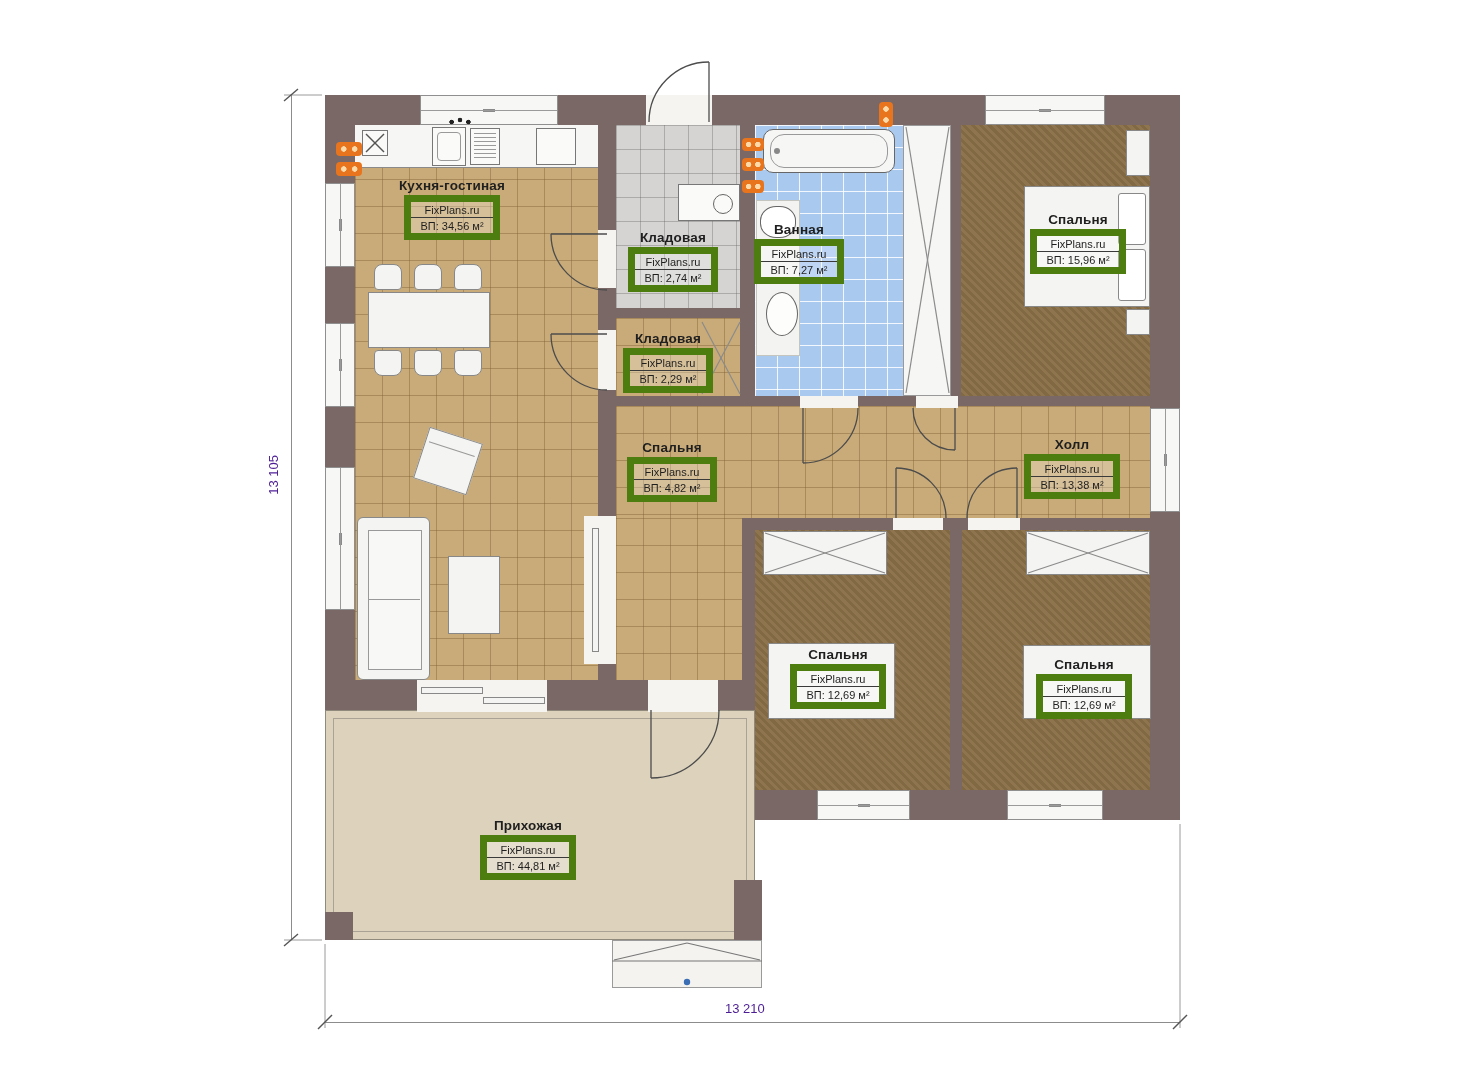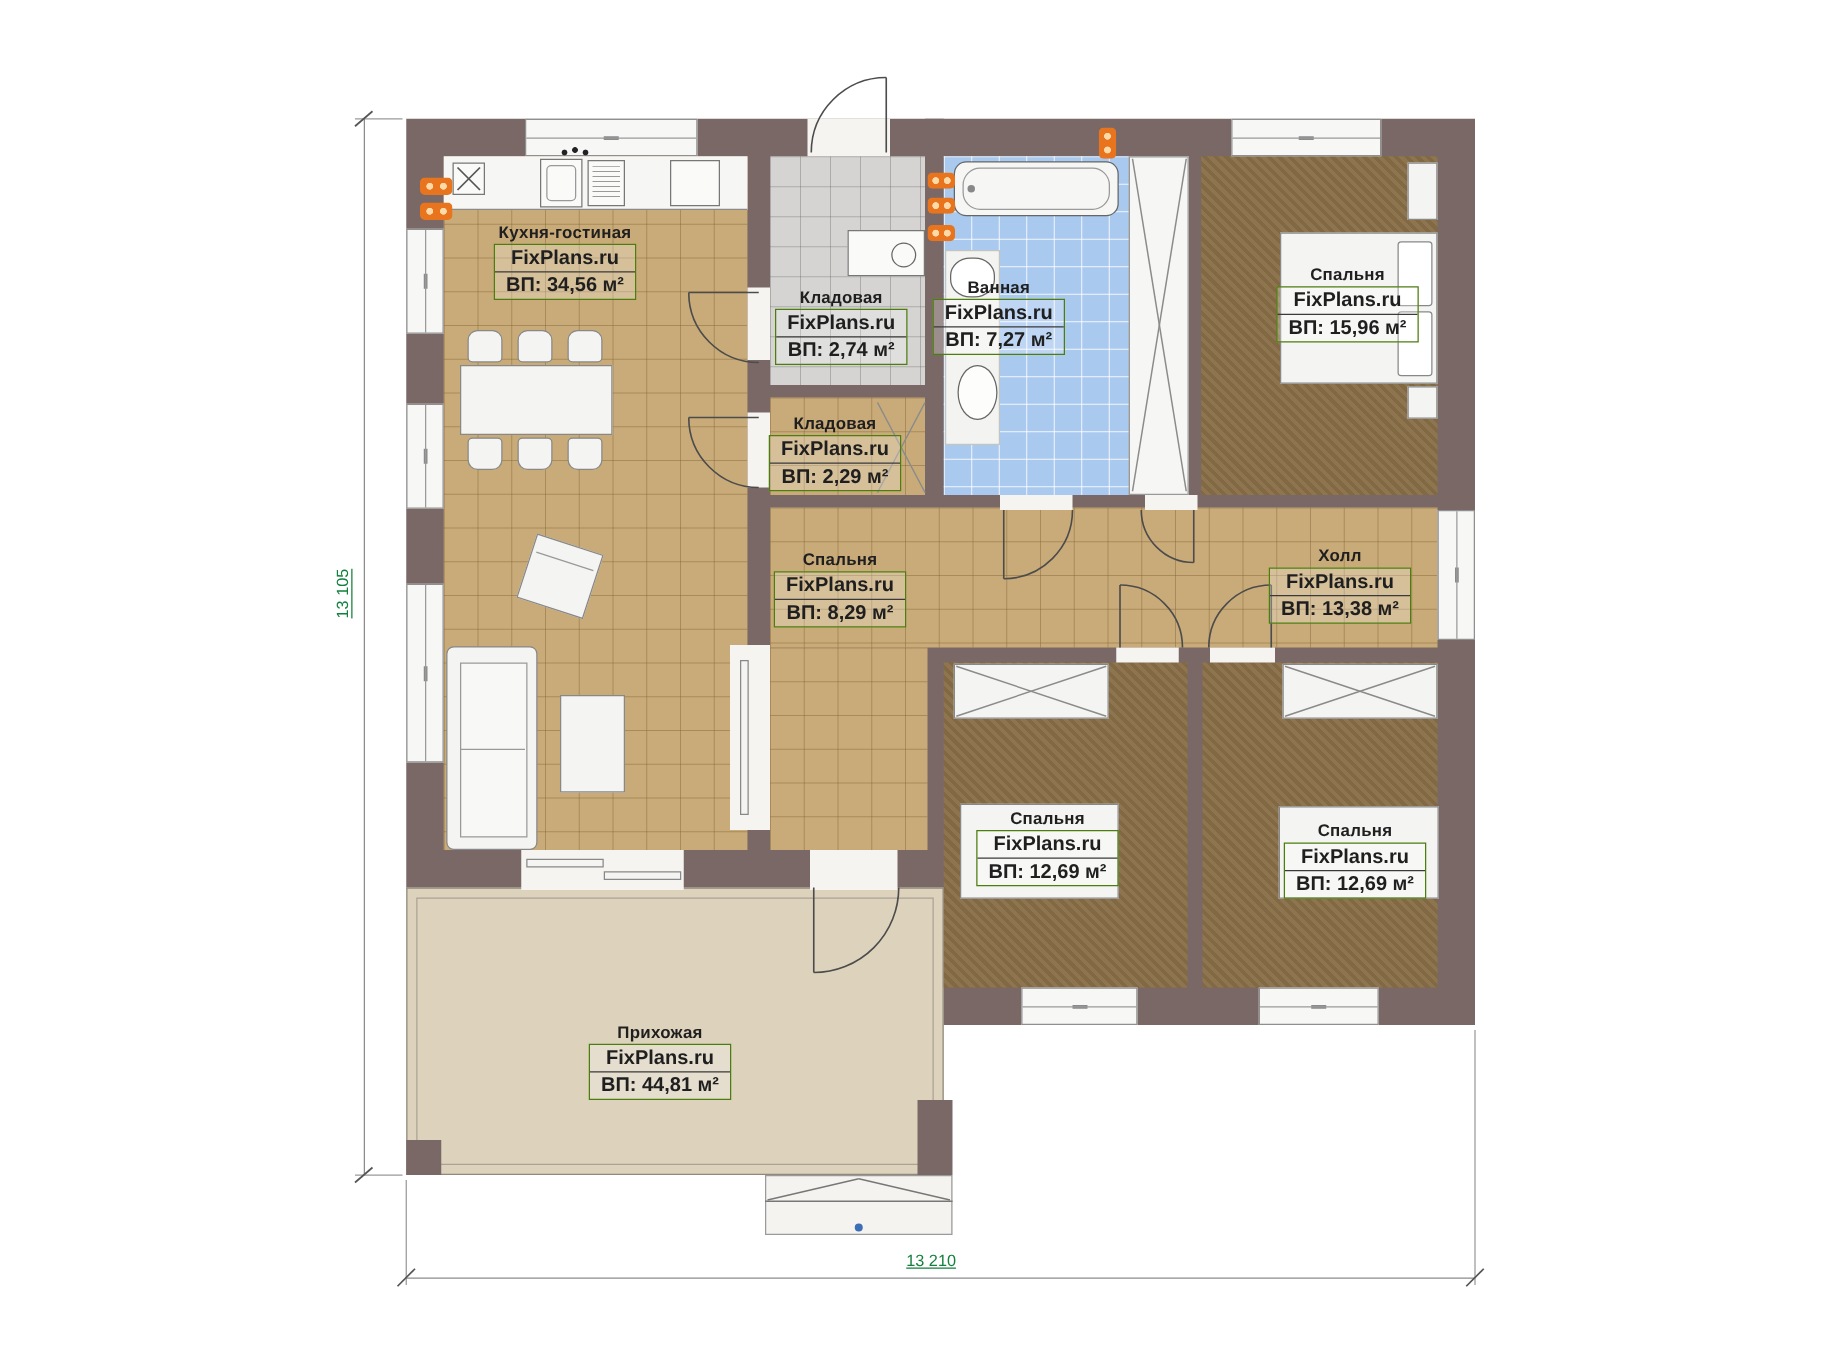--- a/index.html
+++ b/index.html
@@ -50,27 +50,27 @@
                      radial-gradient(circle at 50% 72%,#ffd9a8 2.5px,rgba(0,0,0,0) 3px);}
   .burner{position:absolute;width:16px;height:15px;border:1px solid #777;box-sizing:border-box;
     background:radial-gradient(circle,#555 1.6px,transparent 2.2px) center no-repeat;}
   .stripes{position:absolute;left:3px;top:4px;right:3px;bottom:4px;
     background:repeating-linear-gradient(180deg,#9a9a9a 0 1px,transparent 1px 4px);}
   .steps{background:#f4f3f0;border:1px solid #9a9a9a;z-index:3;}
 
   
   .room-label{position:absolute;width:120px;text-align:center;z-index:30;color:#1f1f1f;}
   .rl-name{font-weight:bold;font-size:13.5px;margin-bottom:2px;letter-spacing:.2px;}
-  .rl-box{display:inline-block;border:1px solid #4d7c0f;font-size:16px;background:rgba(255,255,255,0.25);font-weight:bold;}
+  .rl-box{display:inline-block;border:7px solid #4d7c0f;font-size:11px;background:rgba(255,255,255,0.25);}
   .rl-brand{padding:2px 9px 1px;border-bottom:1px solid #3a3a3a;white-space:nowrap;}
   .rl-area{padding:2px 9px 1px;white-space:nowrap;}
 
   
   .dim-line{background:#8c8c8c;z-index:5;}
-  .dim-text{position:absolute;font-size:13px;color:#15803d;z-index:5;white-space:nowrap;text-decoration:underline;}
+  .dim-text{position:absolute;font-size:13px;color:#4c1d95;z-index:5;white-space:nowrap;}
   .dim-text-v{writing-mode:vertical-rl;transform:rotate(180deg);}
 
   svg.overlay{position:absolute;left:0;top:0;z-index:25;pointer-events:none;}
 </style>
 </head>
 <body>
 
 <div class="canvas">
 
   <div class="abs dim-line" style="left:291px;top:95px;width:1px;height:845px;"></div>
@@ -262,21 +262,21 @@
     <div class="rl-area">ВП: 7,27 м²</div></div>
   </div>
   <div class="room-label" style="left:1018px;top:212px;">
     <div class="rl-name">Спальня</div>
     <div class="rl-box"><div class="rl-brand">FixPlans.ru</div>
     <div class="rl-area">ВП: 15,96 м²</div></div>
   </div>
   <div class="room-label" style="left:612px;top:440px;">
     <div class="rl-name">Спальня</div>
     <div class="rl-box"><div class="rl-brand">FixPlans.ru</div>
-    <div class="rl-area">ВП: 8,29 м²</div></div>
+    <div class="rl-area">ВП: 4,82 м²</div></div>
   </div>
   <div class="room-label" style="left:1012px;top:437px;">
     <div class="rl-name">Холл</div>
     <div class="rl-box"><div class="rl-brand">FixPlans.ru</div>
     <div class="rl-area">ВП: 13,38 м²</div></div>
   </div>
   <div class="room-label" style="left:778px;top:647px;">
     <div class="rl-name">Спальня</div>
     <div class="rl-box"><div class="rl-brand">FixPlans.ru</div>
     <div class="rl-area">ВП: 12,69 м²</div></div>

